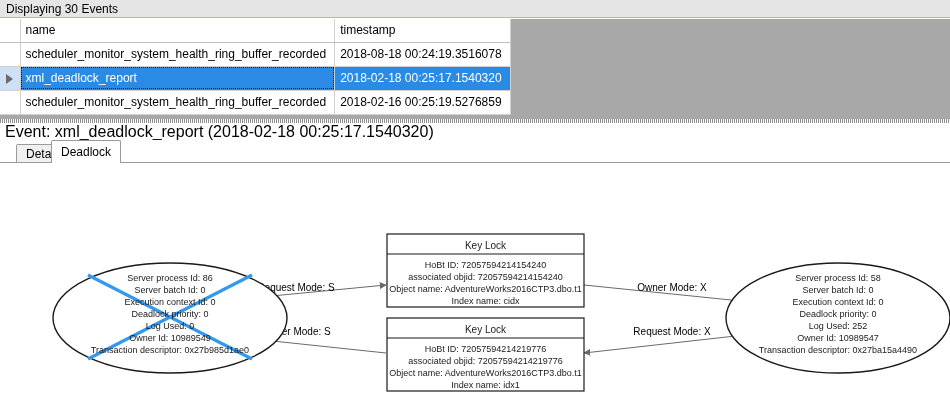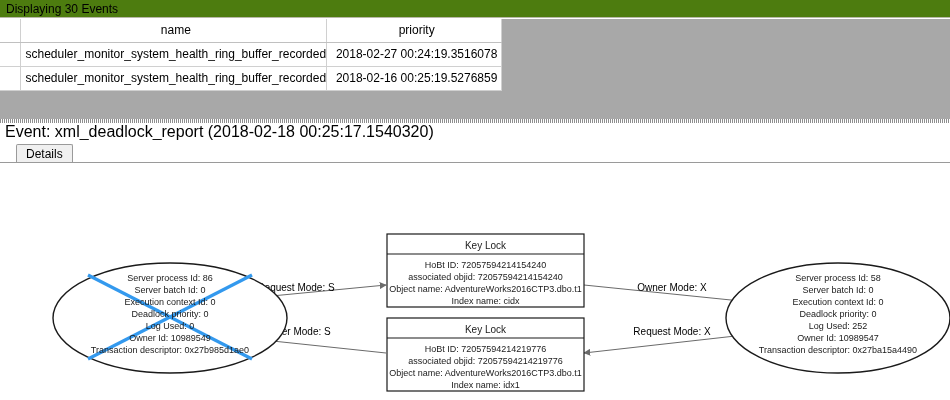--- a/index.html
+++ b/index.html
@@ -15,21 +15,21 @@
     color: #000000;
     overflow: hidden;
     position: relative;
   }
 
   
   .banner {
     position: absolute;
     left: 0; top: 0;
     width: 950px; height: 18px;
-    background: #4d7c0f;
+    background: #e5e5e5;
     border-bottom: 1px solid #b8b8a8;
     box-sizing: border-box;
     display: flex;
     align-items: center;
     padding-left: 6px;
     font-size: 12px;
   }
 
   
   .grid-wrap {
@@ -48,22 +48,22 @@
   table.grid col.c-name { width: 275px; }
   table.grid col.c-ts   { width: 175px; }
 
   table.grid th, table.grid td {
     border-right: 1px solid #d0d0d0;
     border-bottom: 1px solid #d0d0d0;
     height: 24px;
     box-sizing: border-box;
     font-size: 12px;
     font-weight: normal;
-    text-align: center;
-    padding: 0 0 0 5px;
+    text-align: left;
+    padding: 0 8px 0 5px;
     white-space: nowrap;
     overflow: hidden;
     background: #ffffff;
   }
   table.grid th {
     background: #ffffff;
     border-bottom: 1px solid #c0c0c0;
     height: 23px;
   }
   table.grid td.sel-col, table.grid th.sel-col {
@@ -187,46 +187,54 @@
   <table class="grid">
     <colgroup>
       <col class="c-sel">
         <col class="c-name">
         <col class="c-ts">
     </colgroup>
     <thead>
       <tr>
         <th class="sel-col"></th>
         <th>name</th>
-        <th>priority</th>
+        <th>timestamp</th>
       </tr>
     </thead>
     <tbody>
       <tr>
         <td class="sel-col"></td>
         <td>scheduler_monitor_system_health_ring_buffer_recorded</td>
-        <td>2018-02-27 00:24:19.3516078</td>
+        <td>2018-08-18 00:24:19.3516078</td>
+      </tr>
+      <tr class="selected">
+        <td class="sel-col">
+          <span class="row-arrow"></span>
+        </td>
+        <td class="cell-focus">xml_deadlock_report</td>
+        <td>2018-02-18 00:25:17.1540320</td>
       </tr>
       <tr>
         <td class="sel-col"></td>
         <td>scheduler_monitor_system_health_ring_buffer_recorded</td>
         <td>2018-02-16 00:25:19.5276859</td>
       </tr>
     </tbody>
   </table>
 </div>
 
 <div class="splitter"></div>
 
 <div class="event-line">
   <span>Event: xml_deadlock_report (2018-02-18 00:25:17.1540320)</span>
 </div>
 
 <div class="tabstrip">
   <div class="tab tab-details">Details</div>
+  <div class="tab active tab-deadlock">Deadlock</div>
 </div>
 
 <div class="canvas">
 <svg width="950" height="237" viewBox="0 0 950 237" xmlns="http://www.w3.org/2000/svg">
   <defs>
     <marker id="arrow" viewBox="0 0 10 10" refX="9" refY="5" markerWidth="7" markerHeight="7" orient="auto-start-reverse">
       <path d="M 0 0 L 10 5 L 0 10 z" fill="#6a6a6a"></path>
     </marker>
   </defs>
 

